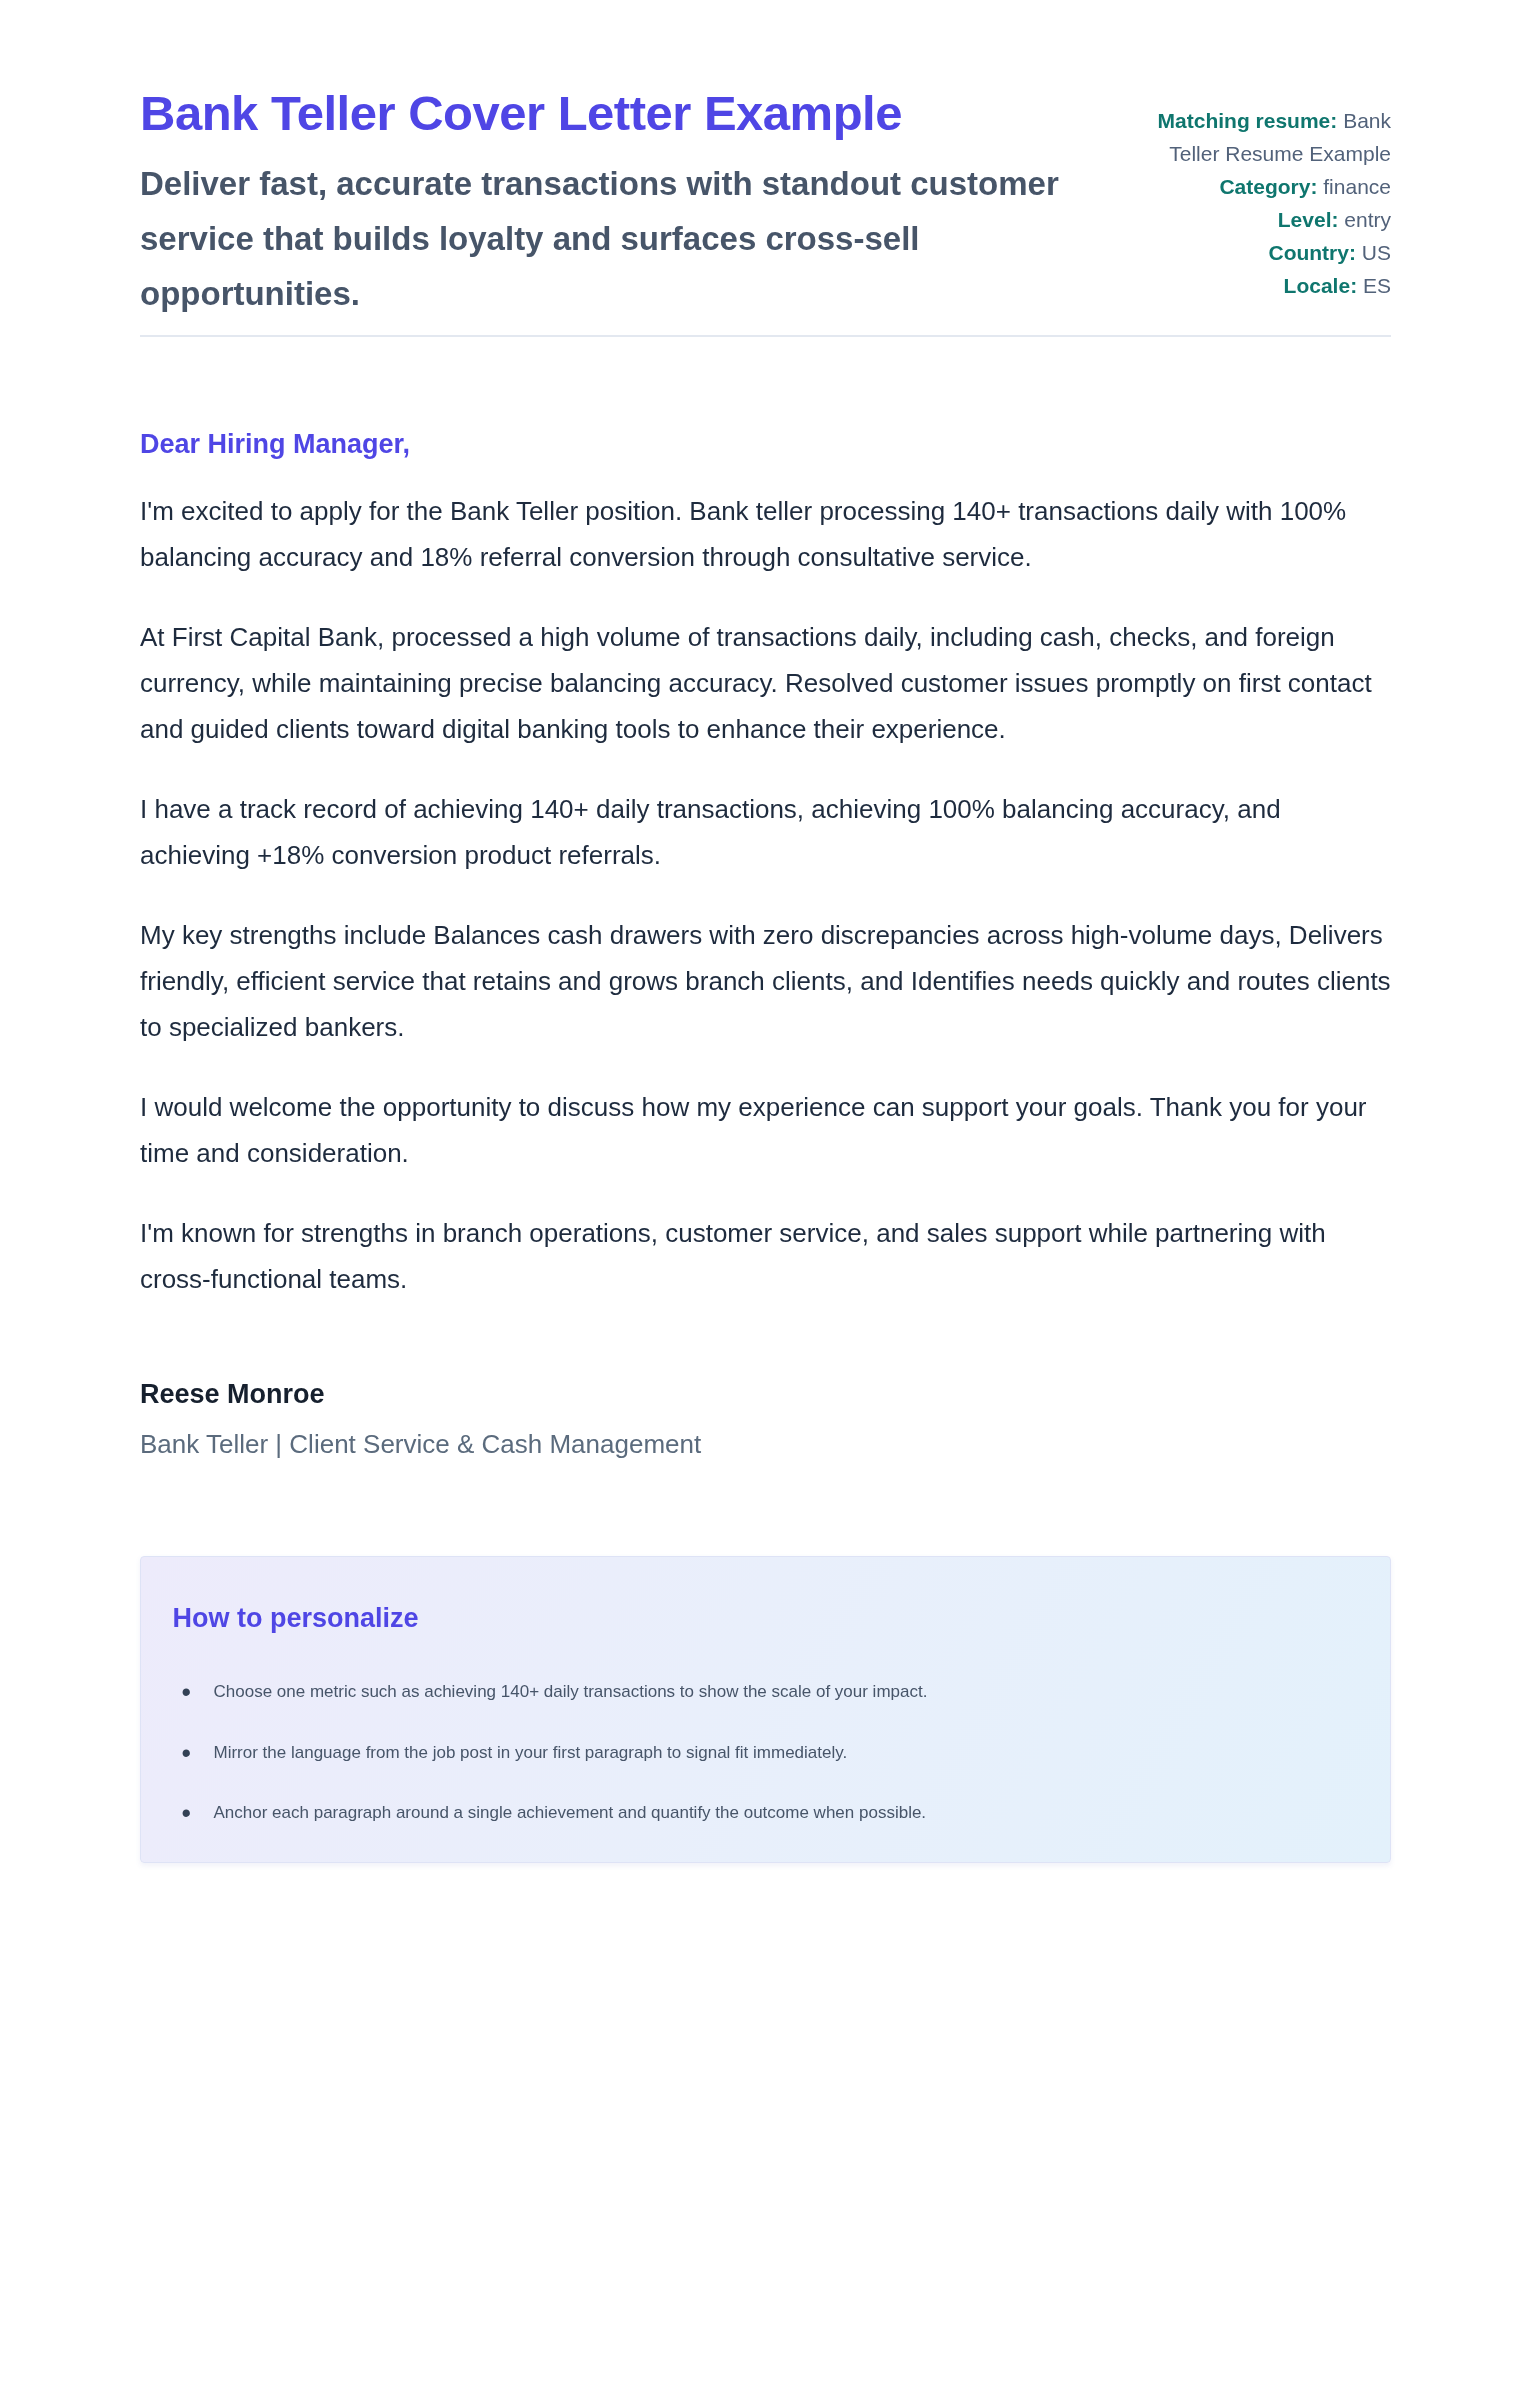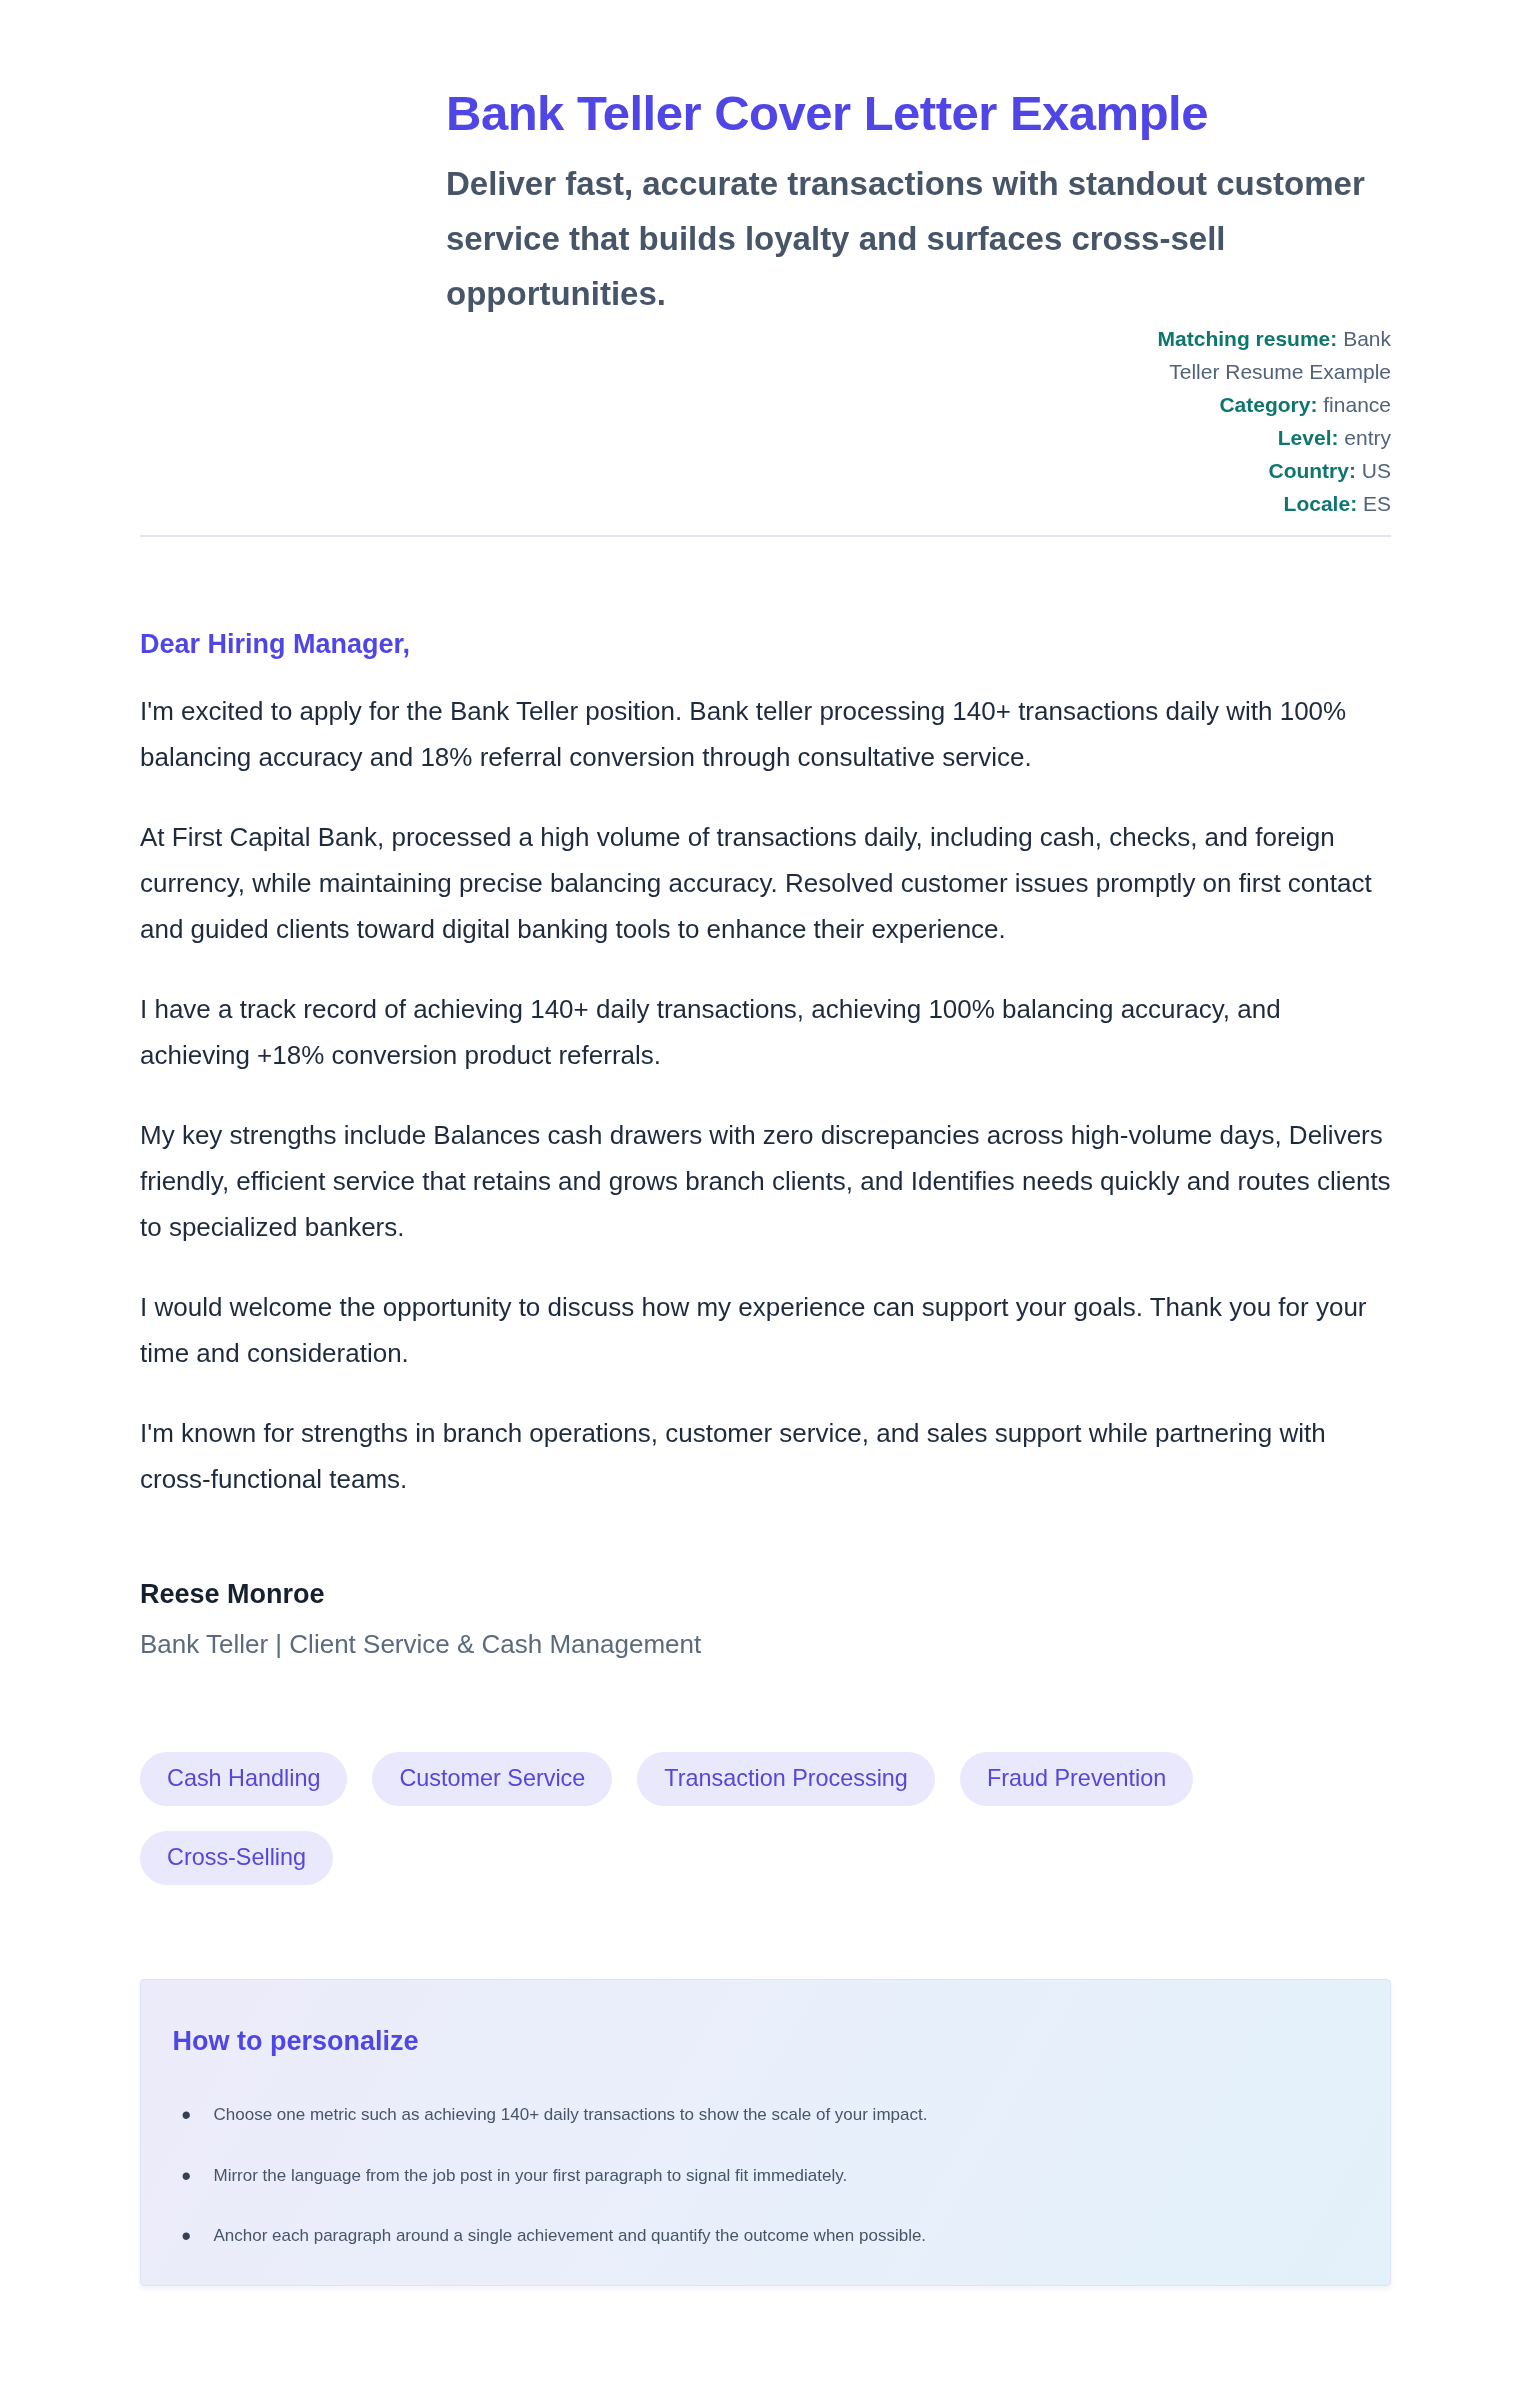--- a/index.html
+++ b/index.html
@@ -4,21 +4,21 @@
 <style>
   html,body { margin:0; padding:0; }
   body {
     width:1530px; min-height:2401px; background:#ffffff;
     font-family:"Liberation Sans","DejaVu Sans",sans-serif;
     -webkit-font-smoothing:antialiased;
   }
   .page { padding:84px 140px 0 140px; width:1251px; }
 
   
-  .header-row { display:flex; justify-content:space-between; align-items:flex-end;flex-direction:column; }
+  .header-row { display:flex; justify-content:space-between; align-items:center; }
   .headings { max-width:954px; }
   .page-title {
     margin:0; font-size:49px; line-height:59px; font-weight:800;
     color:#4f46e5; letter-spacing:-0.5px;
   }
   .page-subtitle {
     margin:12.6px 0 0 0; font-size:33px; line-height:55px; font-weight:700;
     color:#475569; max-width:945px;
   }
   .meta {
@@ -98,27 +98,20 @@
     <p>At First Capital Bank, processed a high volume of transactions daily, including cash, checks, and foreign currency, while maintaining precise balancing accuracy. Resolved customer issues promptly on first contact and guided clients toward digital banking tools to enhance their experience.</p>
     <p>I have a track record of achieving 140+ daily transactions, achieving 100% balancing accuracy, and achieving +18% conversion product referrals.</p>
     <p>My key strengths include Balances cash drawers with zero discrepancies across high-volume days, Delivers friendly, efficient service that retains and grows branch clients, and Identifies needs quickly and routes clients to specialized bankers.</p>
     <p>I would welcome the opportunity to discuss how my experience can support your goals. Thank you for your time and consideration.</p>
     <p>I'm known for strengths in branch operations, customer service, and sales support while partnering with cross-functional teams.</p>
 
     <div class="sig-name">Reese Monroe</div>
     <div class="sig-role">Bank Teller | Client Service &amp; Cash Management</div>
   </div>
 
-  <div class="tags">
-    <span class="pill">Cash Handling</span>
-    <span class="pill">Customer Service</span>
-    <span class="pill">Transaction Processing</span>
-    <span class="pill">Fraud Prevention</span>
-    <span class="pill">Cross-Selling</span>
-  </div>
 
   <div class="card">
     <h2 class="card-title">How to personalize</h2>
     <ul>
       <li>Choose one metric such as achieving 140+ daily transactions to show the scale of your impact.</li>
       <li>Mirror the language from the job post in your first paragraph to signal fit immediately.</li>
       <li>Anchor each paragraph around a single achievement and quantify the outcome when possible.</li>
     </ul>
   </div>
 

